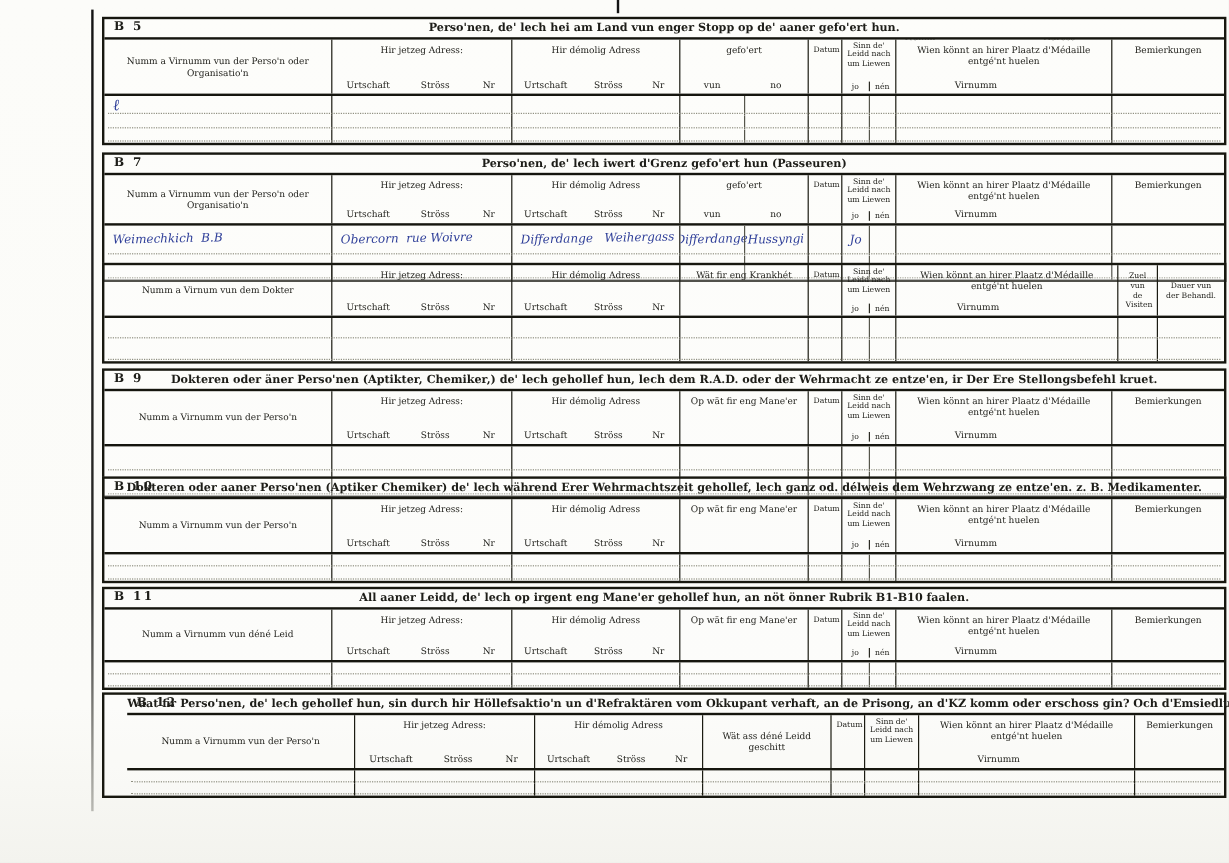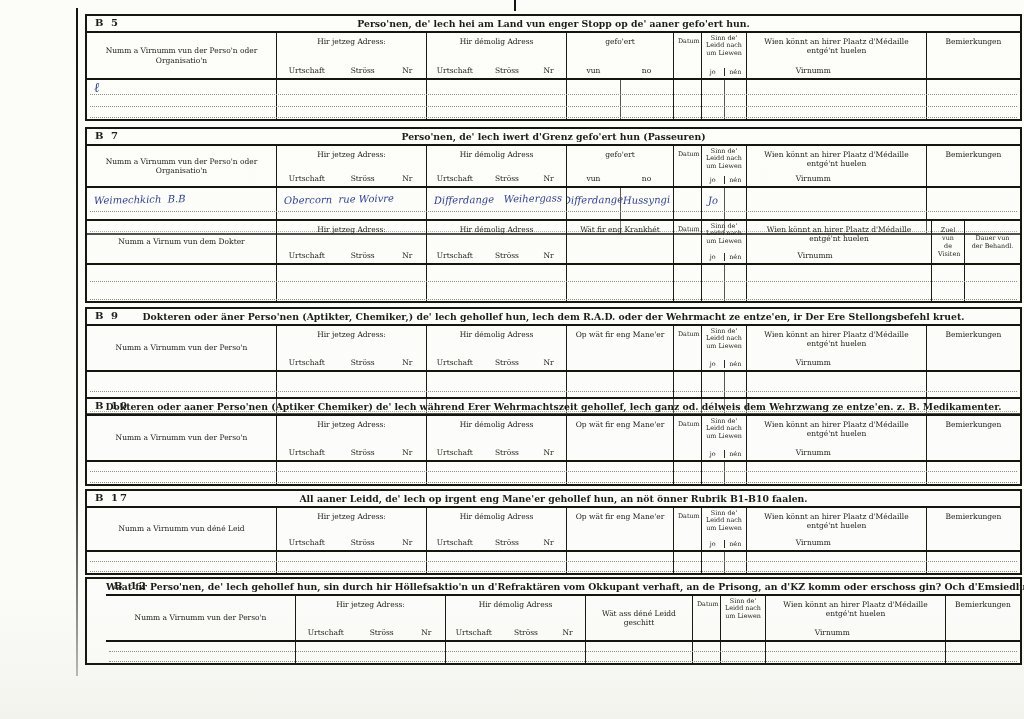--- a/index.html
+++ b/index.html
@@ -527,21 +527,21 @@
               <div class="half"></div>
               <div class="half"></div>
             </div>
             <div class="dcell"></div>
             <div class="dcell"></div>
           </div>
         </div>
       </div>
       <div class="section" style="top: 489px; height: 86px;">
         <div class="title-row">
-          <span class="sec-id">B 17</span>
+          <span class="sec-id">B 11</span>
           <span class="sec-title">All aaner Leidd, de' lech op irgent eng Mane'er  gehollef hun, an nöt önner Rubrik B1-B10 faalen.</span>
         </div>
         <div class="header-row" style="grid-template-columns: 190px 150px 140px 107px 28px 45px 180px 1fr; flex: 0 0 42px;">
           <div class="hcell">
             <div class="vcenter">Numm a Virnumm vun déné Leid</div>
           </div>
           <div class="hcell">
             <div class="toplabel">Hir jetzeg Adress:</div>
             <div class="subrow addr-sub">
               <span>Urtschaft</span>

